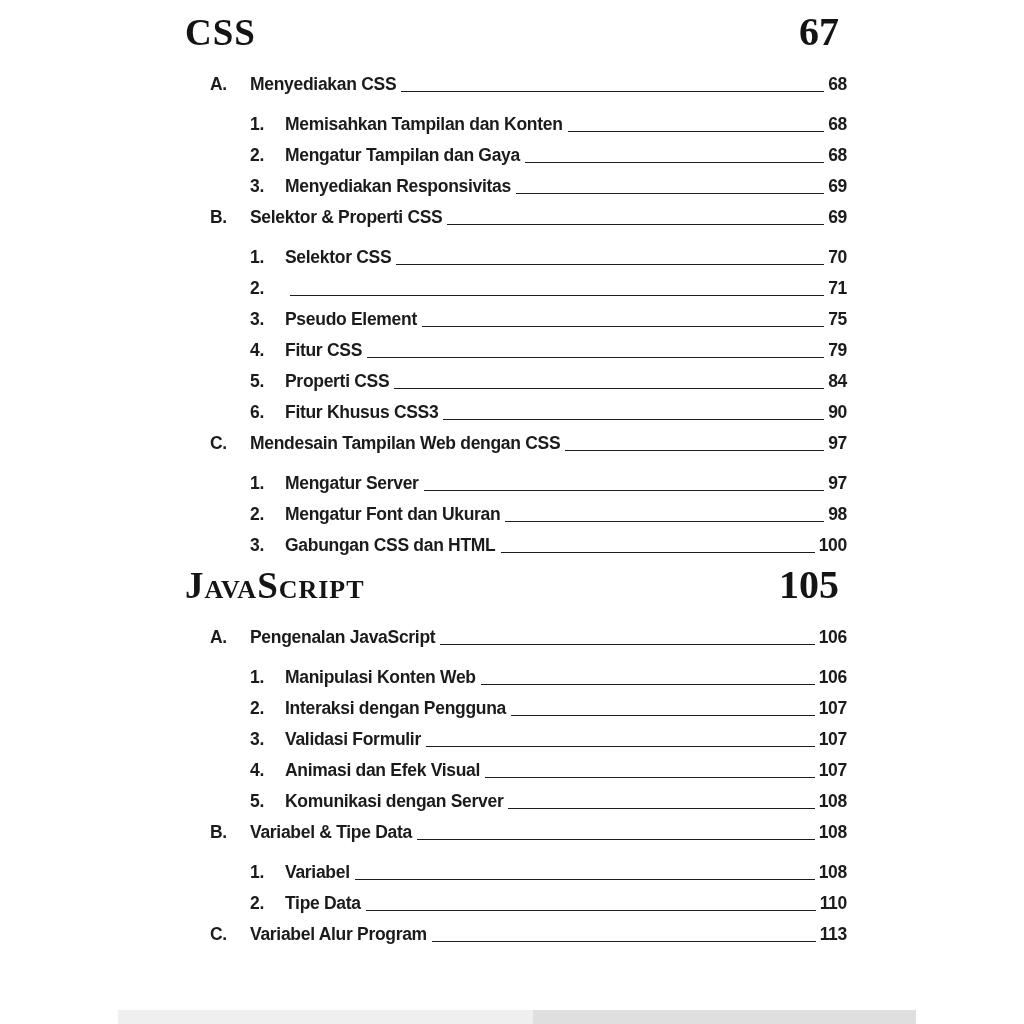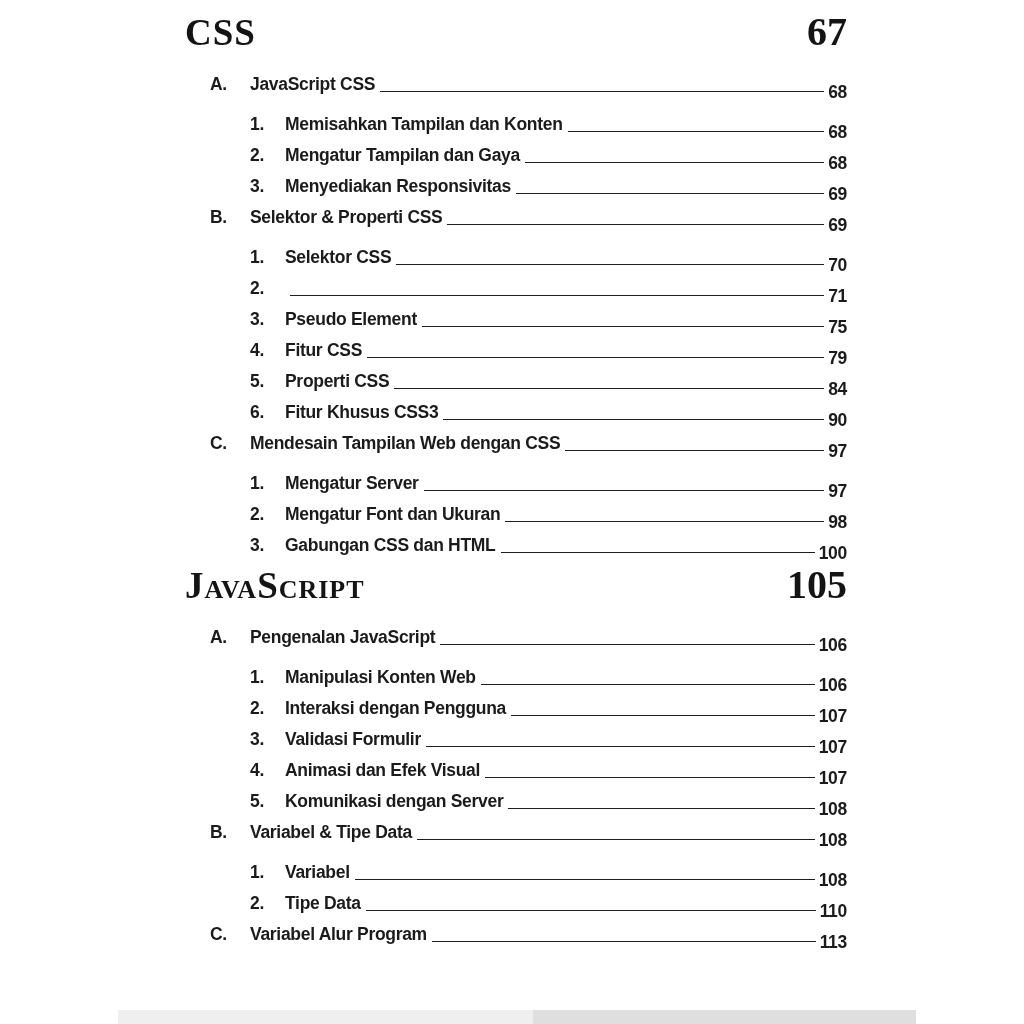--- a/index.html
+++ b/index.html
@@ -8,21 +8,21 @@
     font-family:"Liberation Sans",sans-serif;color:#1c1c1c;
     position:relative;
   }
   .content{
     position:absolute;left:185px;top:8px;width:662px;
   }
   
   .chap-header{
     display:flex;justify-content:space-between;align-items:baseline;
     font-family:"Liberation Serif",serif;font-weight:bold;
-    margin:0 0 14px 0;
+    margin:0 8px 14px 0;
     gap:24px;
   }
   .chap-title{
     font-size:37px;line-height:1.05;margin:0;
     font-variant:small-caps;letter-spacing:1px;color:#141414;
   }
   .chap-page{
     font-size:40px;color:#141414;
   }
   
@@ -41,41 +41,41 @@
   .lvl-letter{padding-left:25px;}
   .lvl-letter .marker{flex:none;width:40px;}
   .lvl-number{padding-left:65px;}
   .lvl-number .marker{flex:none;width:35px;}
   .label{flex:none;}
   .leader{
     flex:1;height:0;align-self:flex-end;
     border-bottom:1.8px solid #1e1e1e;
     margin:0 4px 8px 5px;min-width:12px;
   }
-  .pg{flex:none;text-align:right;margin-top:8px;}
+  .pg{flex:none;text-align:right;}
   
   .bottom-shadow{
     position:absolute;left:118px;right:108px;bottom:0;height:14px;
     background:linear-gradient(to right,#efefef 0%,#efefef 52%,#dfdfdf 52%,#dfdfdf 100%);
   }
 </style>
 </head>
 <body>
 
 <div class="content">
 
   <section>
     <header class="chap-header">
       <h1 class="chap-title">CSS</h1>
       <span class="chap-page">67</span>
     </header>
     <div class="entries" id="css-entries">
         <div class="row lvl-letter">
           <span class="marker">A.</span>
-          <span class="label">JavaScript CSS</span>
+          <span class="label">Menyediakan CSS</span>
           <span class="leader"></span>
           <span class="pg">68</span>
         </div>
         <div class="row lvl-number gap-top">
           <span class="marker">1.</span>
           <span class="label">Memisahkan Tampilan dan Konten</span>
           <span class="leader"></span>
           <span class="pg">68</span>
         </div>
         <div class="row lvl-number">

